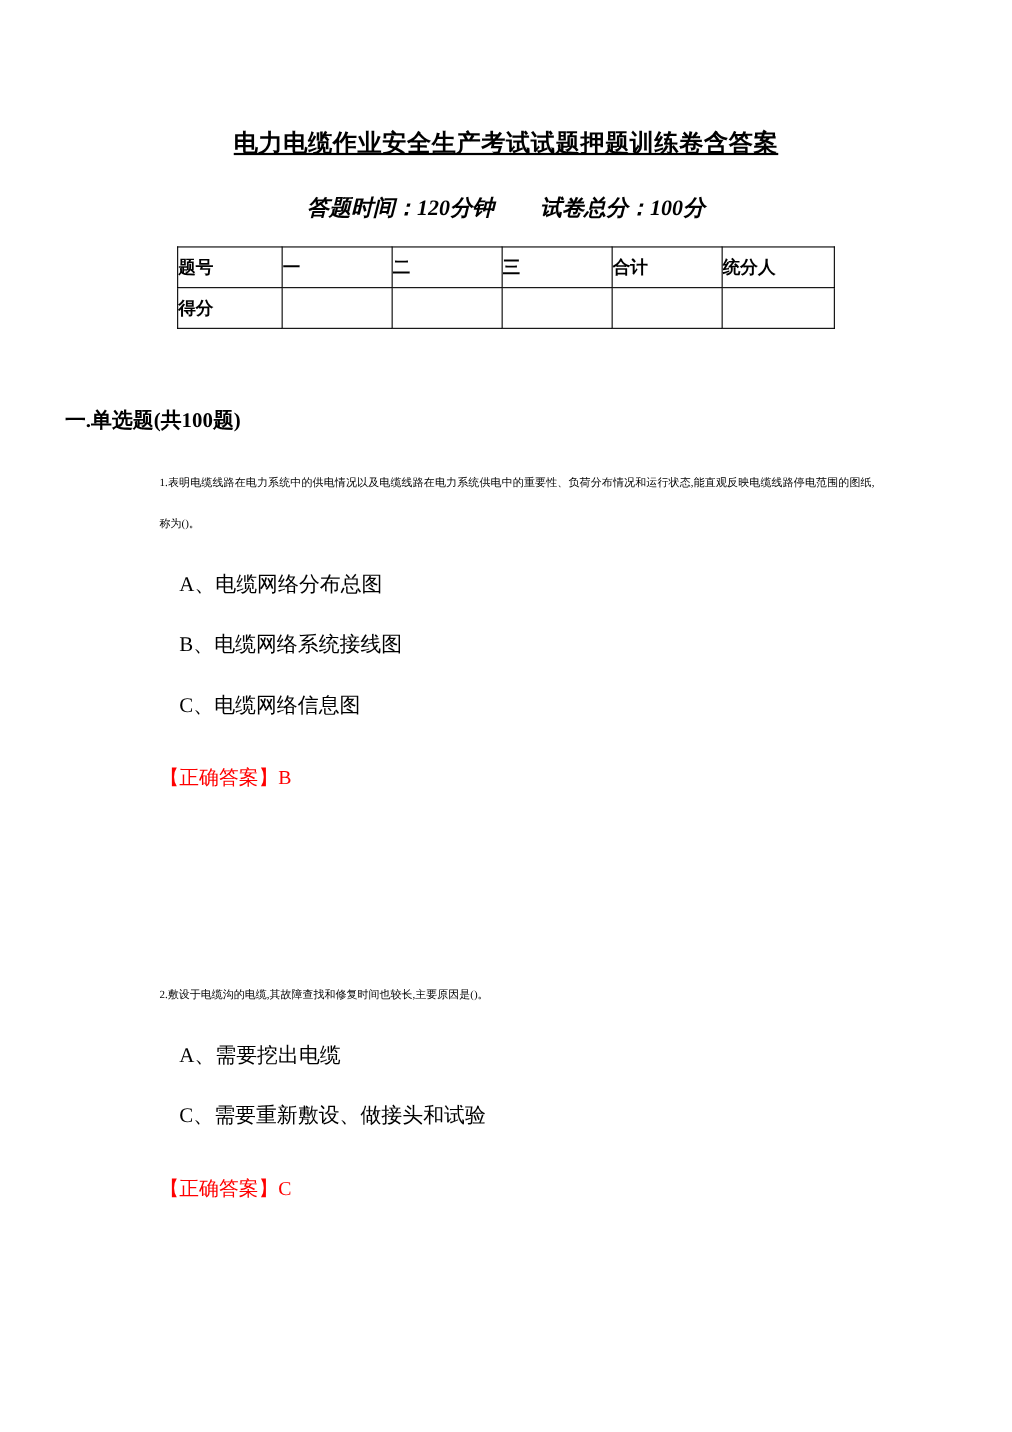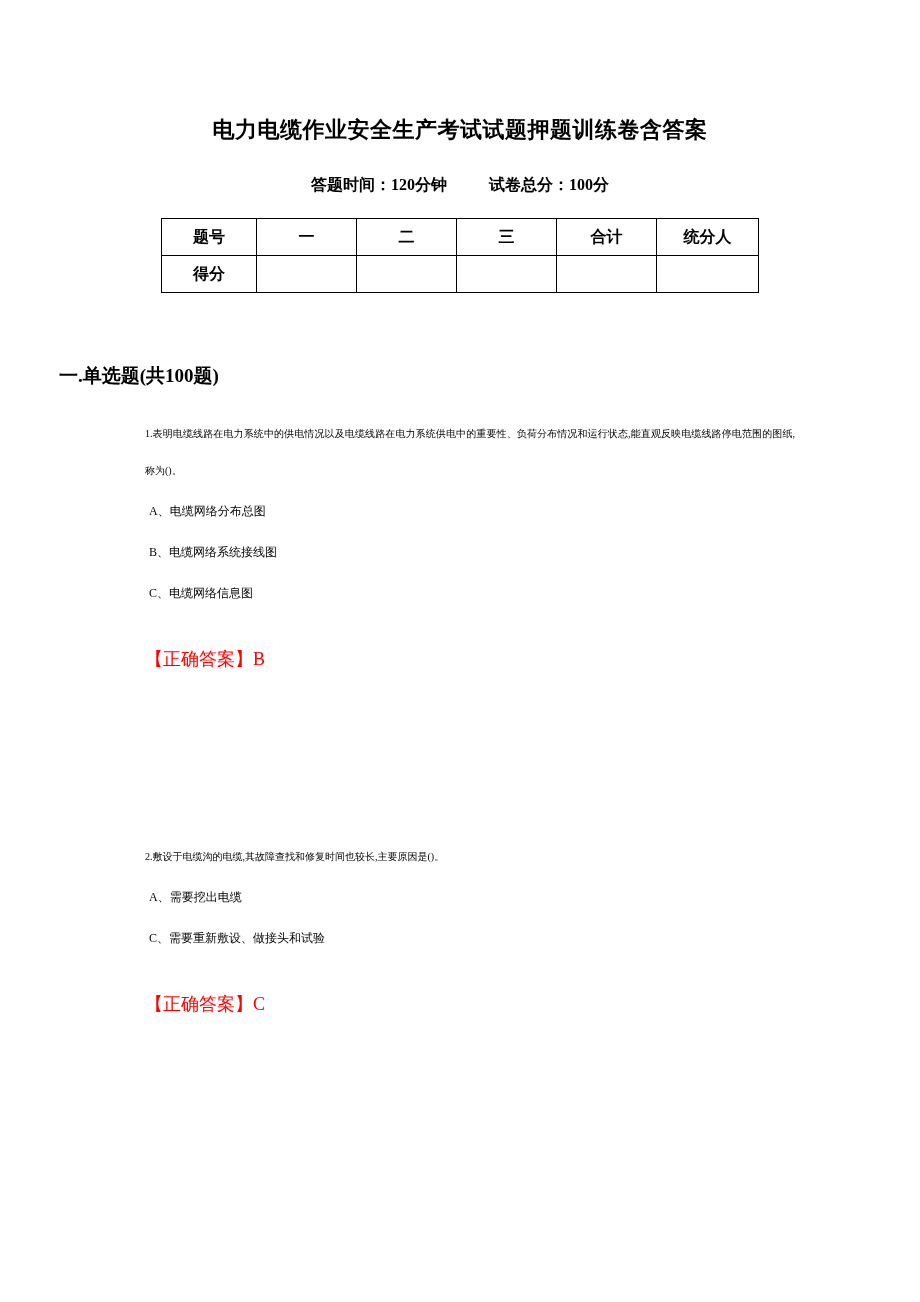--- a/index.html
+++ b/index.html
@@ -18,39 +18,40 @@
     overflow: hidden;
     box-sizing: border-box;
     padding-top: 115px;
   }
   .title {
     margin: 0;
     text-align: center;
     font-size: 22px;
     font-weight: bold;
     letter-spacing: 0.5px;
+    text-decoration: underline;
   }
   .meta {
     margin-top: 30px;
     text-align: center;
-    font-size: 16px;
+    font-size: 20px;
     font-weight: bold;
+    font-style: italic;
   }
   .meta .meta-time {
     margin-right: 42px;
   }
   table.score-table {
     margin: 22px auto 0 auto;
     border-collapse: collapse;
     table-layout: fixed;
   }
   table.score-table td {
     border: 1px solid #000000;
     height: 36px;
-    text-align: center;
     vertical-align: middle;
     font-size: 16px;
     font-weight: bold;
     padding: 0;
   }
   .section-title {
     margin: 70px 0 0 59px;
     font-size: 19px;
     font-weight: bold;
   }
@@ -64,22 +65,22 @@
   .question-2 {
     margin-top: 168px;
   }
   .q-text {
     margin: 0;
     font-size: 10px;
     line-height: 37px;
     text-align: justify;
   }
   .option {
-    margin: 4px;
-    font-size: 12px;
+    margin: 18px;
+    font-size: 19px;
     line-height: 37px;
   }
   .answer {
     margin: 36px 0 0 0;
     font-size: 18px;
     line-height: 22px;
     color: #ff0000;
   }
 </style>
 </head>

